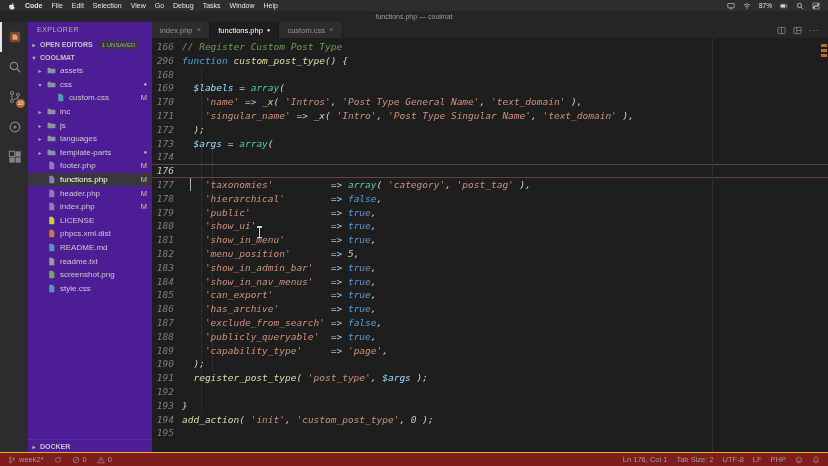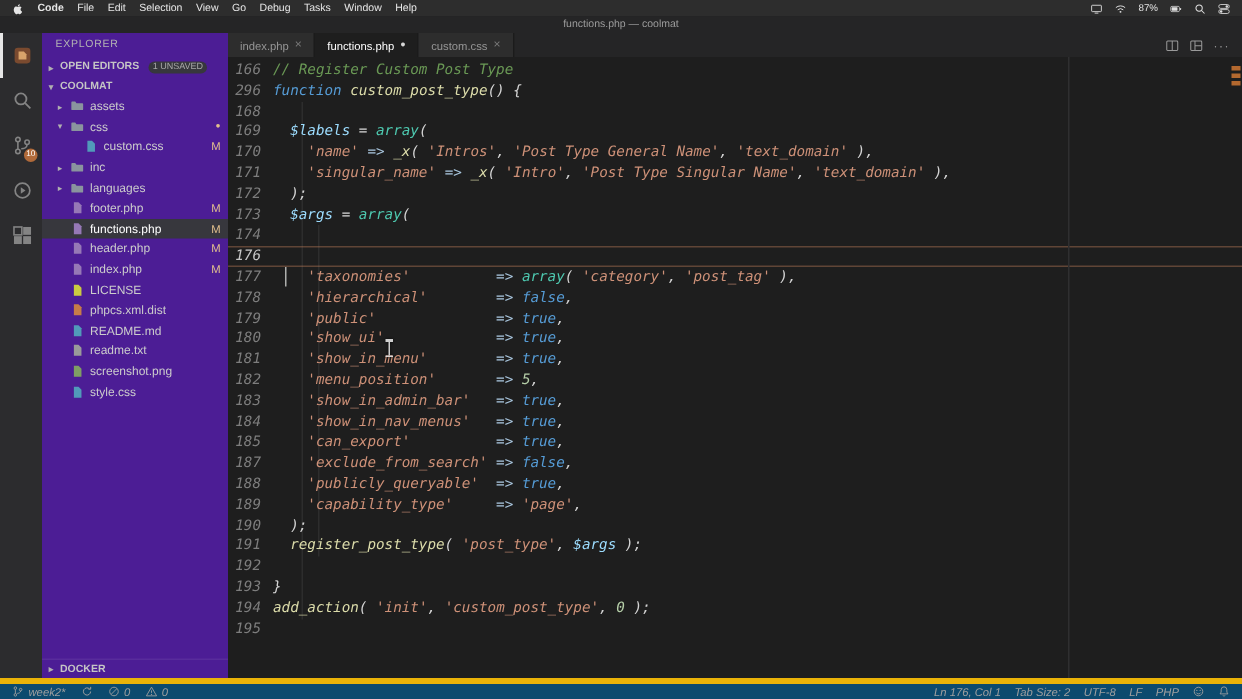--- a/index.html
+++ b/index.html
@@ -84,22 +84,22 @@
   .ruler-line { position:absolute; left:560px; top:0; bottom:0; width:1px; background:#2f2f30; }
   .caret { position:absolute; left:38px; top:140px; width:1px; height:13px; background:#aeafad; }
   .ov-mark { position:absolute; right:1px; width:6px; height:3px; background:#b4692f; }
   .ibeam { position:absolute; left:104px; top:188px; width:7px; height:12px; opacity:.9;
     filter:drop-shadow(0 0 1px rgba(0,0,0,.8)); }
   .ibeam::before,.ibeam::after { content:""; position:absolute; left:1px; right:1px; height:1.5px; background:#e3e3e3; }
   .ibeam::before { top:0; } .ibeam::after { bottom:0; }
   .ibeam .stem { position:absolute; left:2.8px; top:1px; bottom:1px; width:1.4px; background:#e3e3e3; }
 
   
-  .statusbar { height:14px; flex:0 0 14px; background:#0c4a6e; color:#9f9f9f; font-size:7.5px;
-    display:flex; align-items:center; padding:0 8px; gap:10px; border-top:4px solid #eab308;font-style:italic; }
+  .statusbar { height:14px; flex:0 0 14px; background:#7f1d1d; color:#9f9f9f; font-size:7.5px;
+    display:flex; align-items:center; padding:0 8px; gap:10px; border-top:1px solid #eab308; }
   .sb-item { display:flex; align-items:center; gap:3px; white-space:nowrap; }
   .statusbar-right { margin-left:auto; display:flex; align-items:center; gap:9px; }
   svg.ic { display:block; }
 </style>
 </head>
 <body>
 
 <div class="window">
 
   <div class="menubar">
@@ -255,21 +255,40 @@
             </span>
             <span class="t-label">inc</span>
           </div>
           <div class="tree-row depth0">
             <span class="twisty">▸</span>
             <span class="t-icon fold">
               <svg class="ic" width="9" height="9" viewBox="0 0 16 16">
                 <path fill="currentColor" d="M1 4a1 1 0 0 1 1-1h3.6l1.5 2H14a1 1 0 0 1 1 1v6a1 1 0 0 1-1 1H2a1 1 0 0 1-1-1z"></path>
               </svg>
             </span>
+            <span class="t-label">js</span>
+          </div>
+          <div class="tree-row depth0">
+            <span class="twisty">▸</span>
+            <span class="t-icon fold">
+              <svg class="ic" width="9" height="9" viewBox="0 0 16 16">
+                <path fill="currentColor" d="M1 4a1 1 0 0 1 1-1h3.6l1.5 2H14a1 1 0 0 1 1 1v6a1 1 0 0 1-1 1H2a1 1 0 0 1-1-1z"></path>
+              </svg>
+            </span>
             <span class="t-label">languages</span>
+          </div>
+          <div class="tree-row depth0">
+            <span class="twisty">▸</span>
+            <span class="t-icon fold">
+              <svg class="ic" width="9" height="9" viewBox="0 0 16 16">
+                <path fill="currentColor" d="M1 4a1 1 0 0 1 1-1h3.6l1.5 2H14a1 1 0 0 1 1 1v6a1 1 0 0 1-1 1H2a1 1 0 0 1-1-1z"></path>
+              </svg>
+            </span>
+            <span class="t-label">template-parts</span>
+            <span class="t-dot">●</span>
           </div>
           <div class="tree-row depth0">
             <span class="twisty"></span>
             <span class="t-icon ft-php">
               <svg class="ic" width="9" height="9" viewBox="0 0 16 16">
                 <path fill="currentColor" d="M4 1.5h5.5L13 5v9.5H4z"></path>
               </svg>
             </span>
             <span class="t-label">footer.php</span>
             <span class="t-badge">M</span>
@@ -414,20 +433,21 @@
             <div class="code-line current"><span class="ln">176</span><span class="lc"></span></div>
             <div class="code-line"><span class="ln">177</span><span class="lc"><span class="tk-p">    </span><span class="tk-s">'taxonomies'</span><span class="tk-p">          </span><span class="tk-o">=&gt;</span><span class="tk-p"> </span><span class="tk-t">array</span><span class="tk-p">( </span><span class="tk-s">'category'</span><span class="tk-p">, </span><span class="tk-s">'post_tag'</span><span class="tk-p"> ),</span></span></div>
             <div class="code-line"><span class="ln">178</span><span class="lc"><span class="tk-p">    </span><span class="tk-s">'hierarchical'</span><span class="tk-p">        </span><span class="tk-o">=&gt;</span><span class="tk-p"> </span><span class="tk-k">false</span><span class="tk-p">,</span></span></div>
             <div class="code-line"><span class="ln">179</span><span class="lc"><span class="tk-p">    </span><span class="tk-s">'public'</span><span class="tk-p">              </span><span class="tk-o">=&gt;</span><span class="tk-p"> </span><span class="tk-k">true</span><span class="tk-p">,</span></span></div>
             <div class="code-line"><span class="ln">180</span><span class="lc"><span class="tk-p">    </span><span class="tk-s">'show_ui'</span><span class="tk-p">             </span><span class="tk-o">=&gt;</span><span class="tk-p"> </span><span class="tk-k">true</span><span class="tk-p">,</span></span></div>
             <div class="code-line"><span class="ln">181</span><span class="lc"><span class="tk-p">    </span><span class="tk-s">'show_in_menu'</span><span class="tk-p">        </span><span class="tk-o">=&gt;</span><span class="tk-p"> </span><span class="tk-k">true</span><span class="tk-p">,</span></span></div>
             <div class="code-line"><span class="ln">182</span><span class="lc"><span class="tk-p">    </span><span class="tk-s">'menu_position'</span><span class="tk-p">       </span><span class="tk-o">=&gt;</span><span class="tk-p"> </span><span class="tk-n">5</span><span class="tk-p">,</span></span></div>
             <div class="code-line"><span class="ln">183</span><span class="lc"><span class="tk-p">    </span><span class="tk-s">'show_in_admin_bar'</span><span class="tk-p">   </span><span class="tk-o">=&gt;</span><span class="tk-p"> </span><span class="tk-k">true</span><span class="tk-p">,</span></span></div>
             <div class="code-line"><span class="ln">184</span><span class="lc"><span class="tk-p">    </span><span class="tk-s">'show_in_nav_menus'</span><span class="tk-p">   </span><span class="tk-o">=&gt;</span><span class="tk-p"> </span><span class="tk-k">true</span><span class="tk-p">,</span></span></div>
             <div class="code-line"><span class="ln">185</span><span class="lc"><span class="tk-p">    </span><span class="tk-s">'can_export'</span><span class="tk-p">          </span><span class="tk-o">=&gt;</span><span class="tk-p"> </span><span class="tk-k">true</span><span class="tk-p">,</span></span></div>
+            <div class="code-line"><span class="ln">186</span><span class="lc"><span class="tk-p">    </span><span class="tk-s">'has_archive'</span><span class="tk-p">         </span><span class="tk-o">=&gt;</span><span class="tk-p"> </span><span class="tk-k">true</span><span class="tk-p">,</span></span></div>
             <div class="code-line"><span class="ln">187</span><span class="lc"><span class="tk-p">    </span><span class="tk-s">'exclude_from_search'</span><span class="tk-p"> </span><span class="tk-o">=&gt;</span><span class="tk-p"> </span><span class="tk-k">false</span><span class="tk-p">,</span></span></div>
             <div class="code-line"><span class="ln">188</span><span class="lc"><span class="tk-p">    </span><span class="tk-s">'publicly_queryable'</span><span class="tk-p">  </span><span class="tk-o">=&gt;</span><span class="tk-p"> </span><span class="tk-k">true</span><span class="tk-p">,</span></span></div>
             <div class="code-line"><span class="ln">189</span><span class="lc"><span class="tk-p">    </span><span class="tk-s">'capability_type'</span><span class="tk-p">     </span><span class="tk-o">=&gt;</span><span class="tk-p"> </span><span class="tk-s">'page'</span><span class="tk-p">,</span></span></div>
             <div class="code-line"><span class="ln">190</span><span class="lc"><span class="tk-p">  );</span></span></div>
             <div class="code-line"><span class="ln">191</span><span class="lc"><span class="tk-p">  </span><span class="tk-f">register_post_type</span><span class="tk-p">( </span><span class="tk-s">'post_type'</span><span class="tk-p">, </span><span class="tk-v">$args</span><span class="tk-p"> );</span></span></div>
             <div class="code-line"><span class="ln">192</span><span class="lc"></span></div>
             <div class="code-line"><span class="ln">193</span><span class="lc"><span class="tk-p">}</span></span></div>
             <div class="code-line"><span class="ln">194</span><span class="lc"><span class="tk-f">add_action</span><span class="tk-p">( </span><span class="tk-s">'init'</span><span class="tk-p">, </span><span class="tk-s">'custom_post_type'</span><span class="tk-p">, </span><span class="tk-n">0</span><span class="tk-p"> );</span></span></div>
             <div class="code-line"><span class="ln">195</span><span class="lc"></span></div>
           </div>

